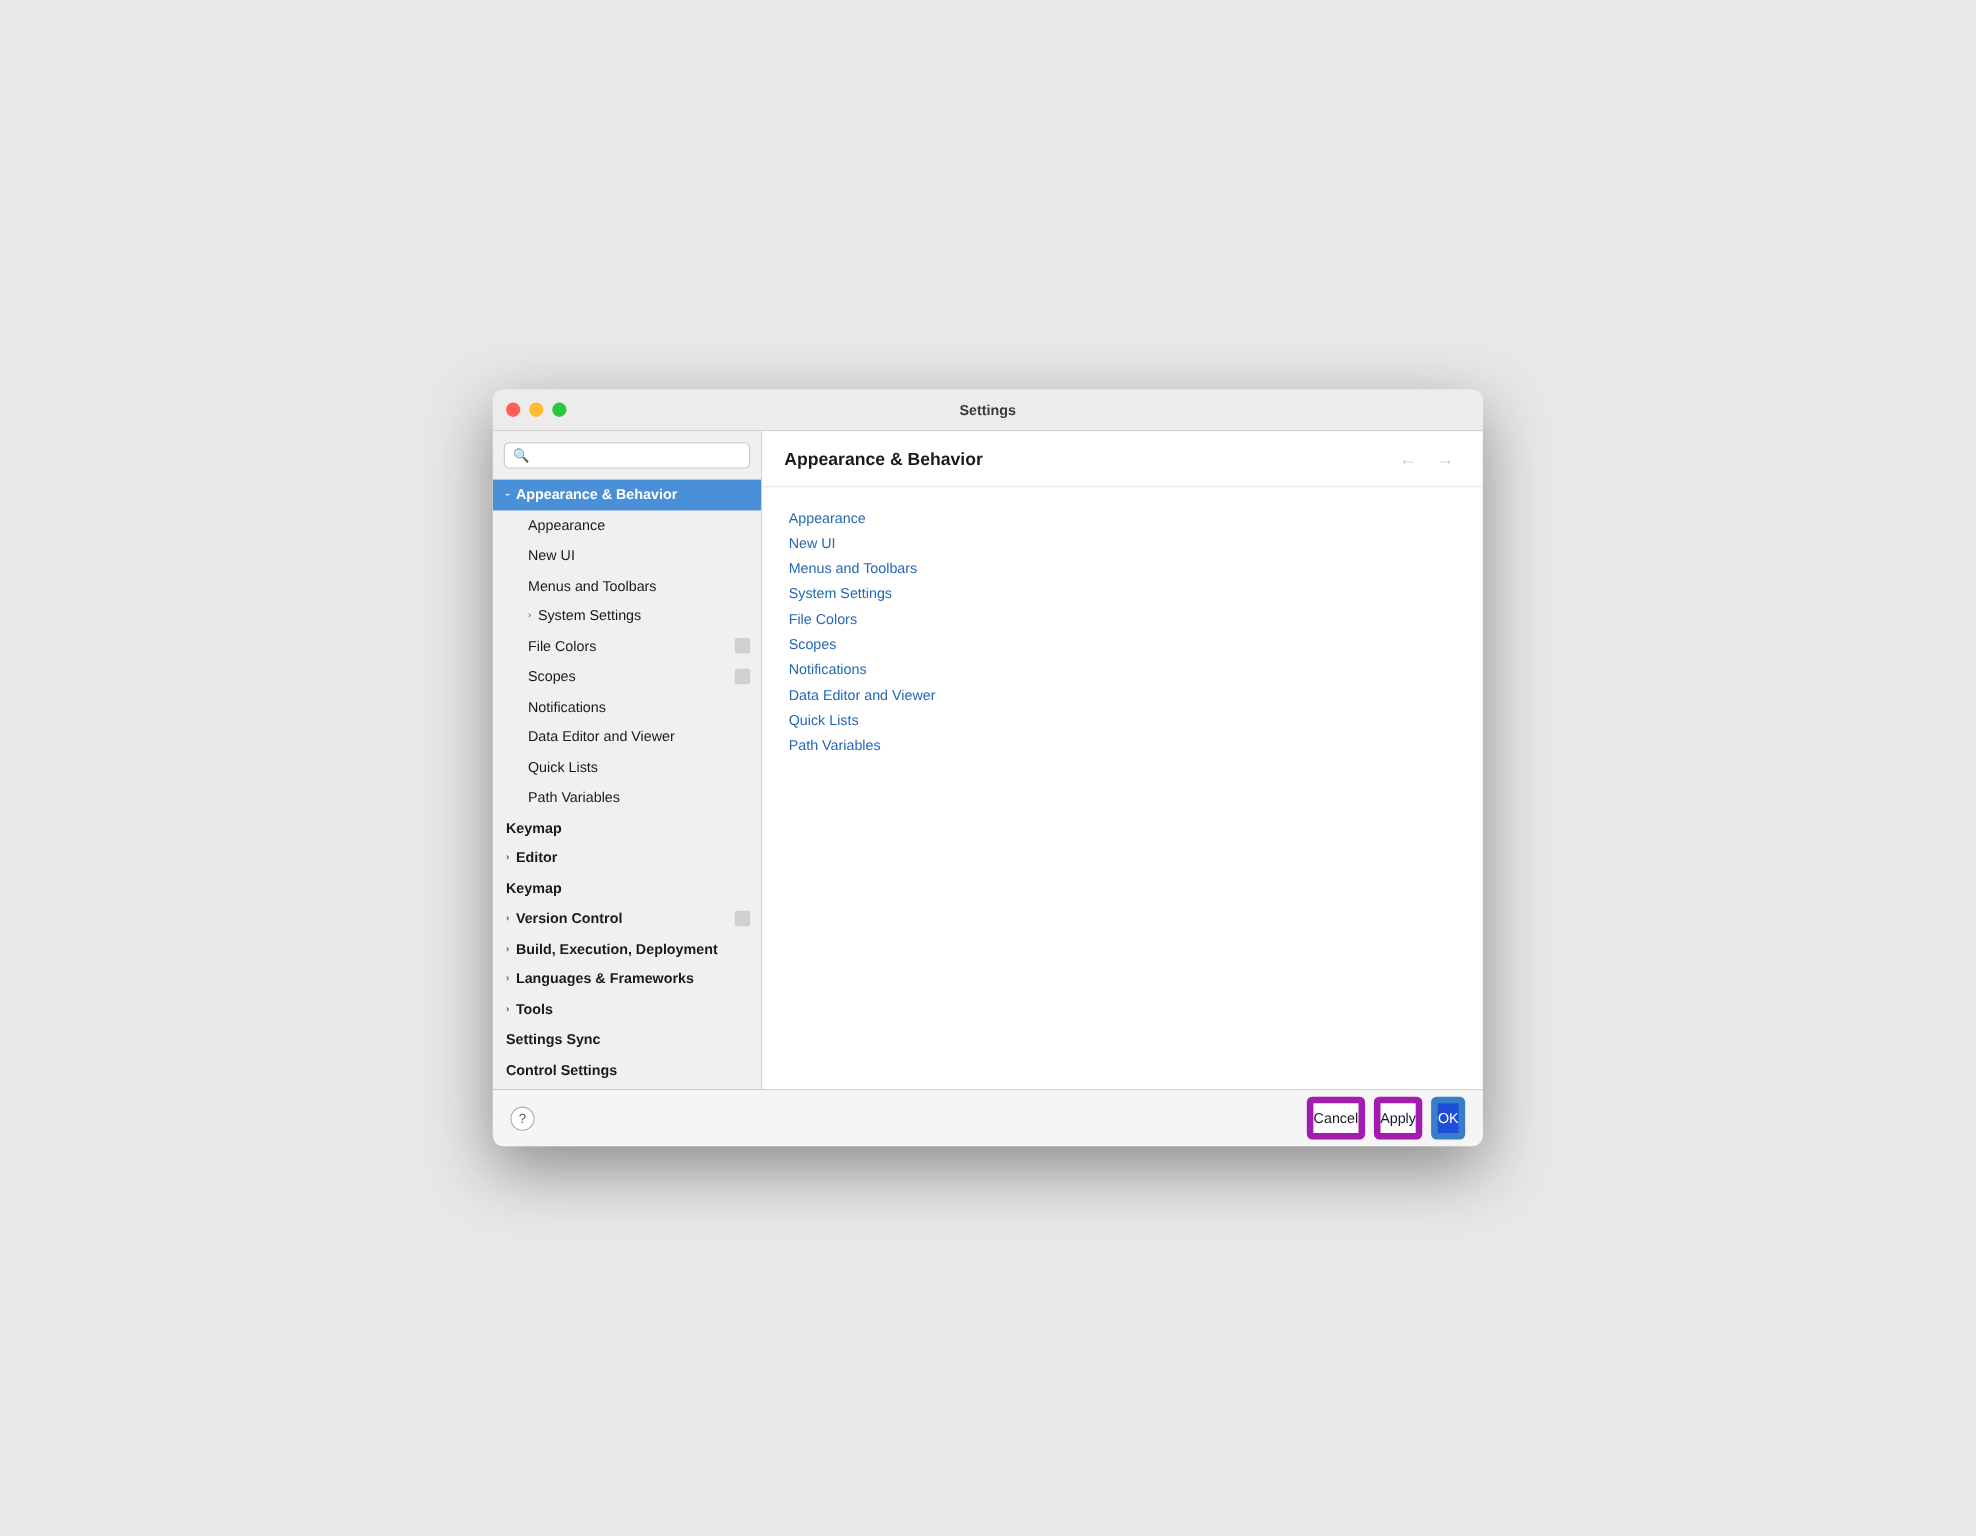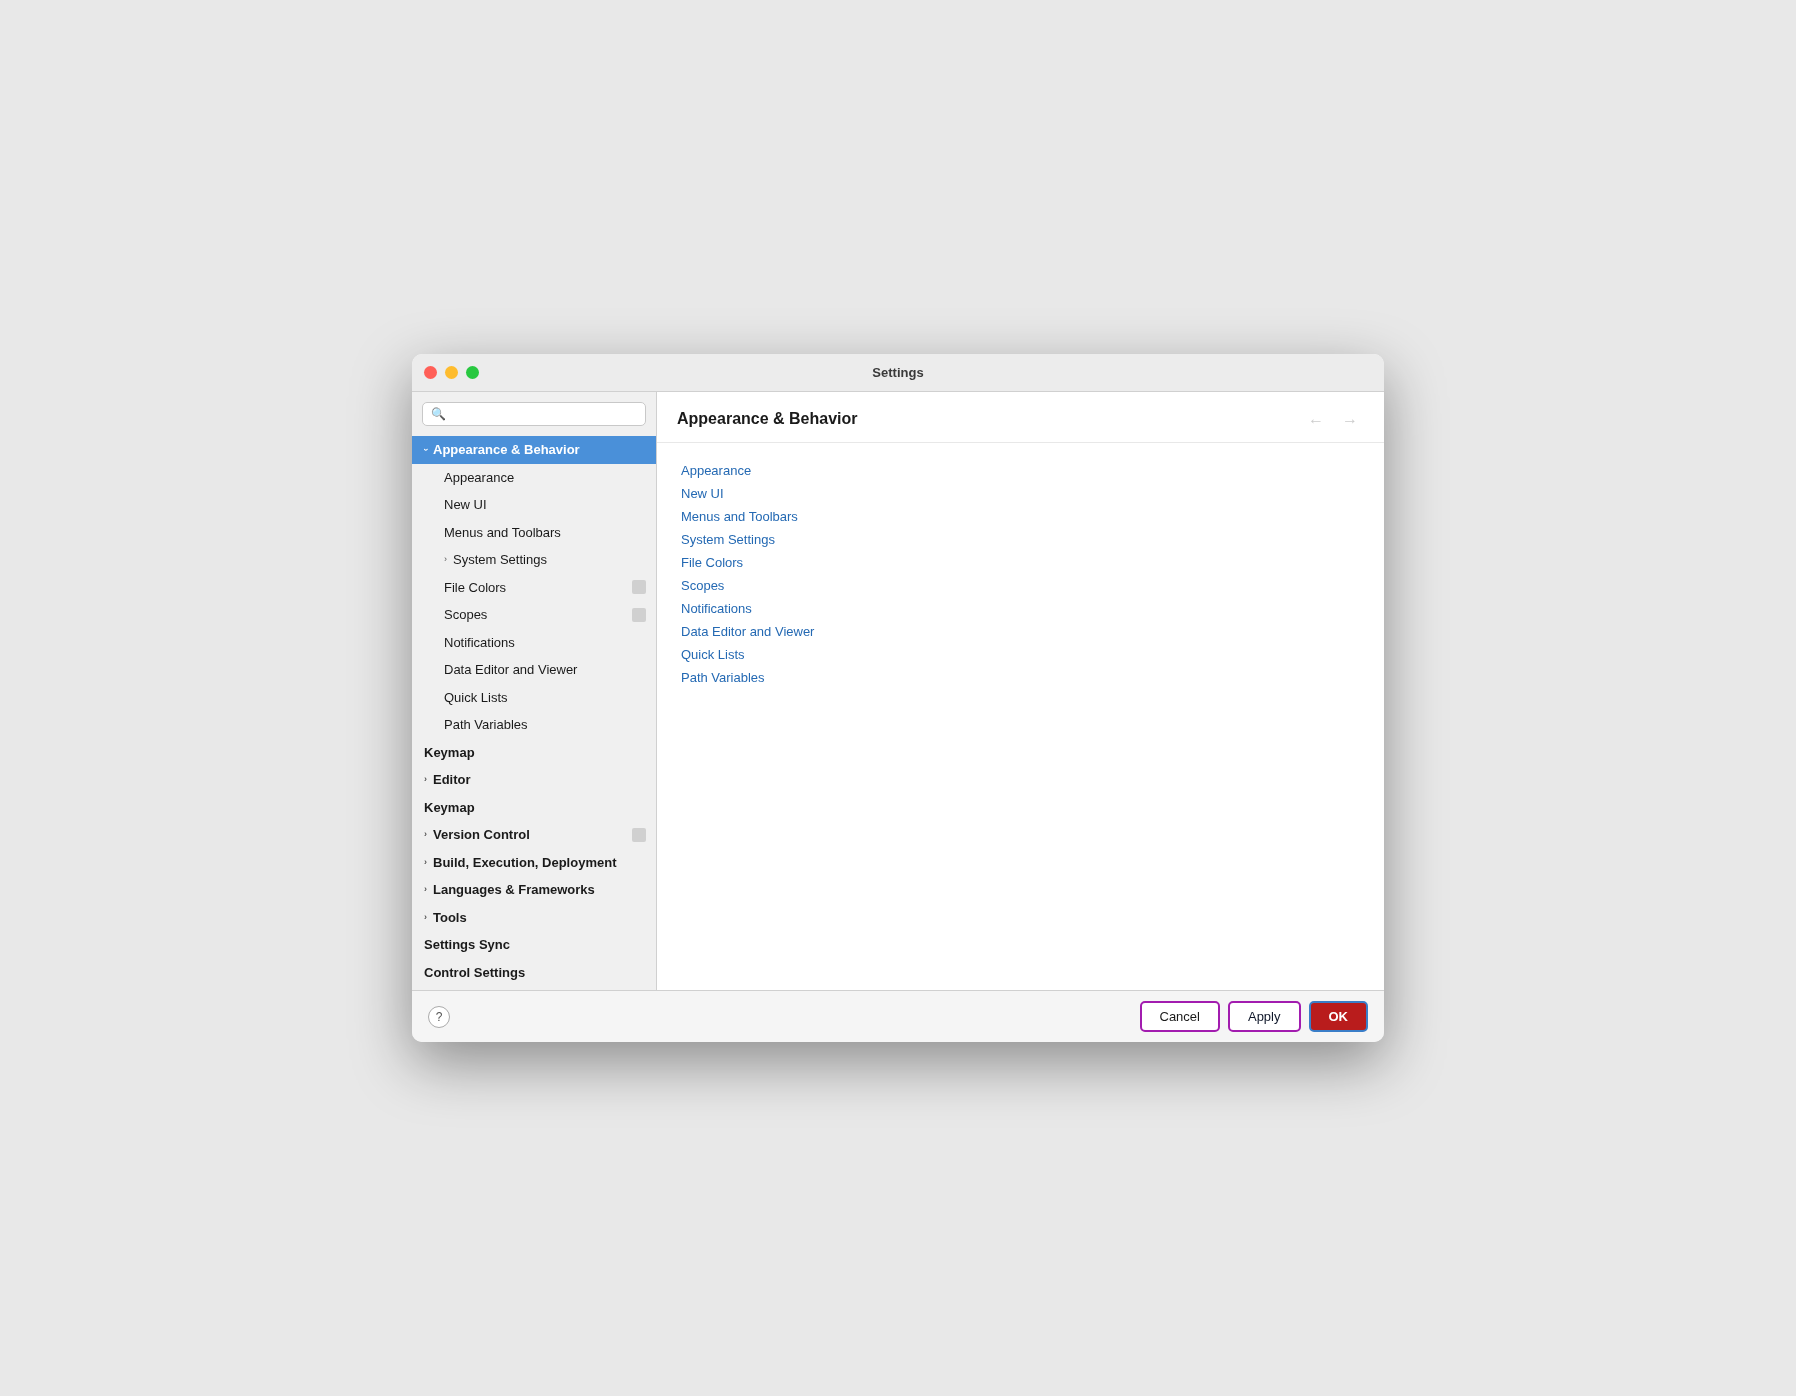--- a/index.html
+++ b/index.html
@@ -13,21 +13,21 @@
       font-size: 13px;
       background: #e8e8e8;
       display: flex;
       justify-content: center;
       align-items: center;
       min-height: 100vh;
       color: #1a1a1a;
     }
 
     .window {
-      width: 972px;
+      width: 900px;
       min-height: 620px;
       background: #f5f5f5;
       border-radius: 10px;
       box-shadow: 0 20px 60px rgba(0,0,0,0.4);
       display: flex;
       flex-direction: column;
       overflow: hidden;
     }
 
     .title-bar {
@@ -259,39 +259,39 @@
       background: white;
       font-size: 12px;
       color: #555;
       cursor: pointer;
       display: flex;
       align-items: center;
       justify-content: center;
     }
 
     .btn {
-      padding: 6px 18px;
+      padding: 6px 0;
       border-radius: 5px;
       font-size: 13px;
       cursor: pointer;
-      border: 2px solid #a21caf;
+      border: 6px solid #a21caf;
       background: white;
       color: #1a1a1a;
     }
 
     .btn-apply {
       color: #0f172a;
       cursor: default;
     }
 
     .btn-ok {
-      background: #b91c1c;
+      background: #1d4ed8;
       border-color: #3a7ec8;
       color: white;
-      font-weight: 700;
+      font-weight: 400;
     }
   </style>
 </head>
 <body>
 
 <div class="window">
 
   <div class="title-bar">
     <div class="window-controls">
       <button class="control-btn control-close"></button>

